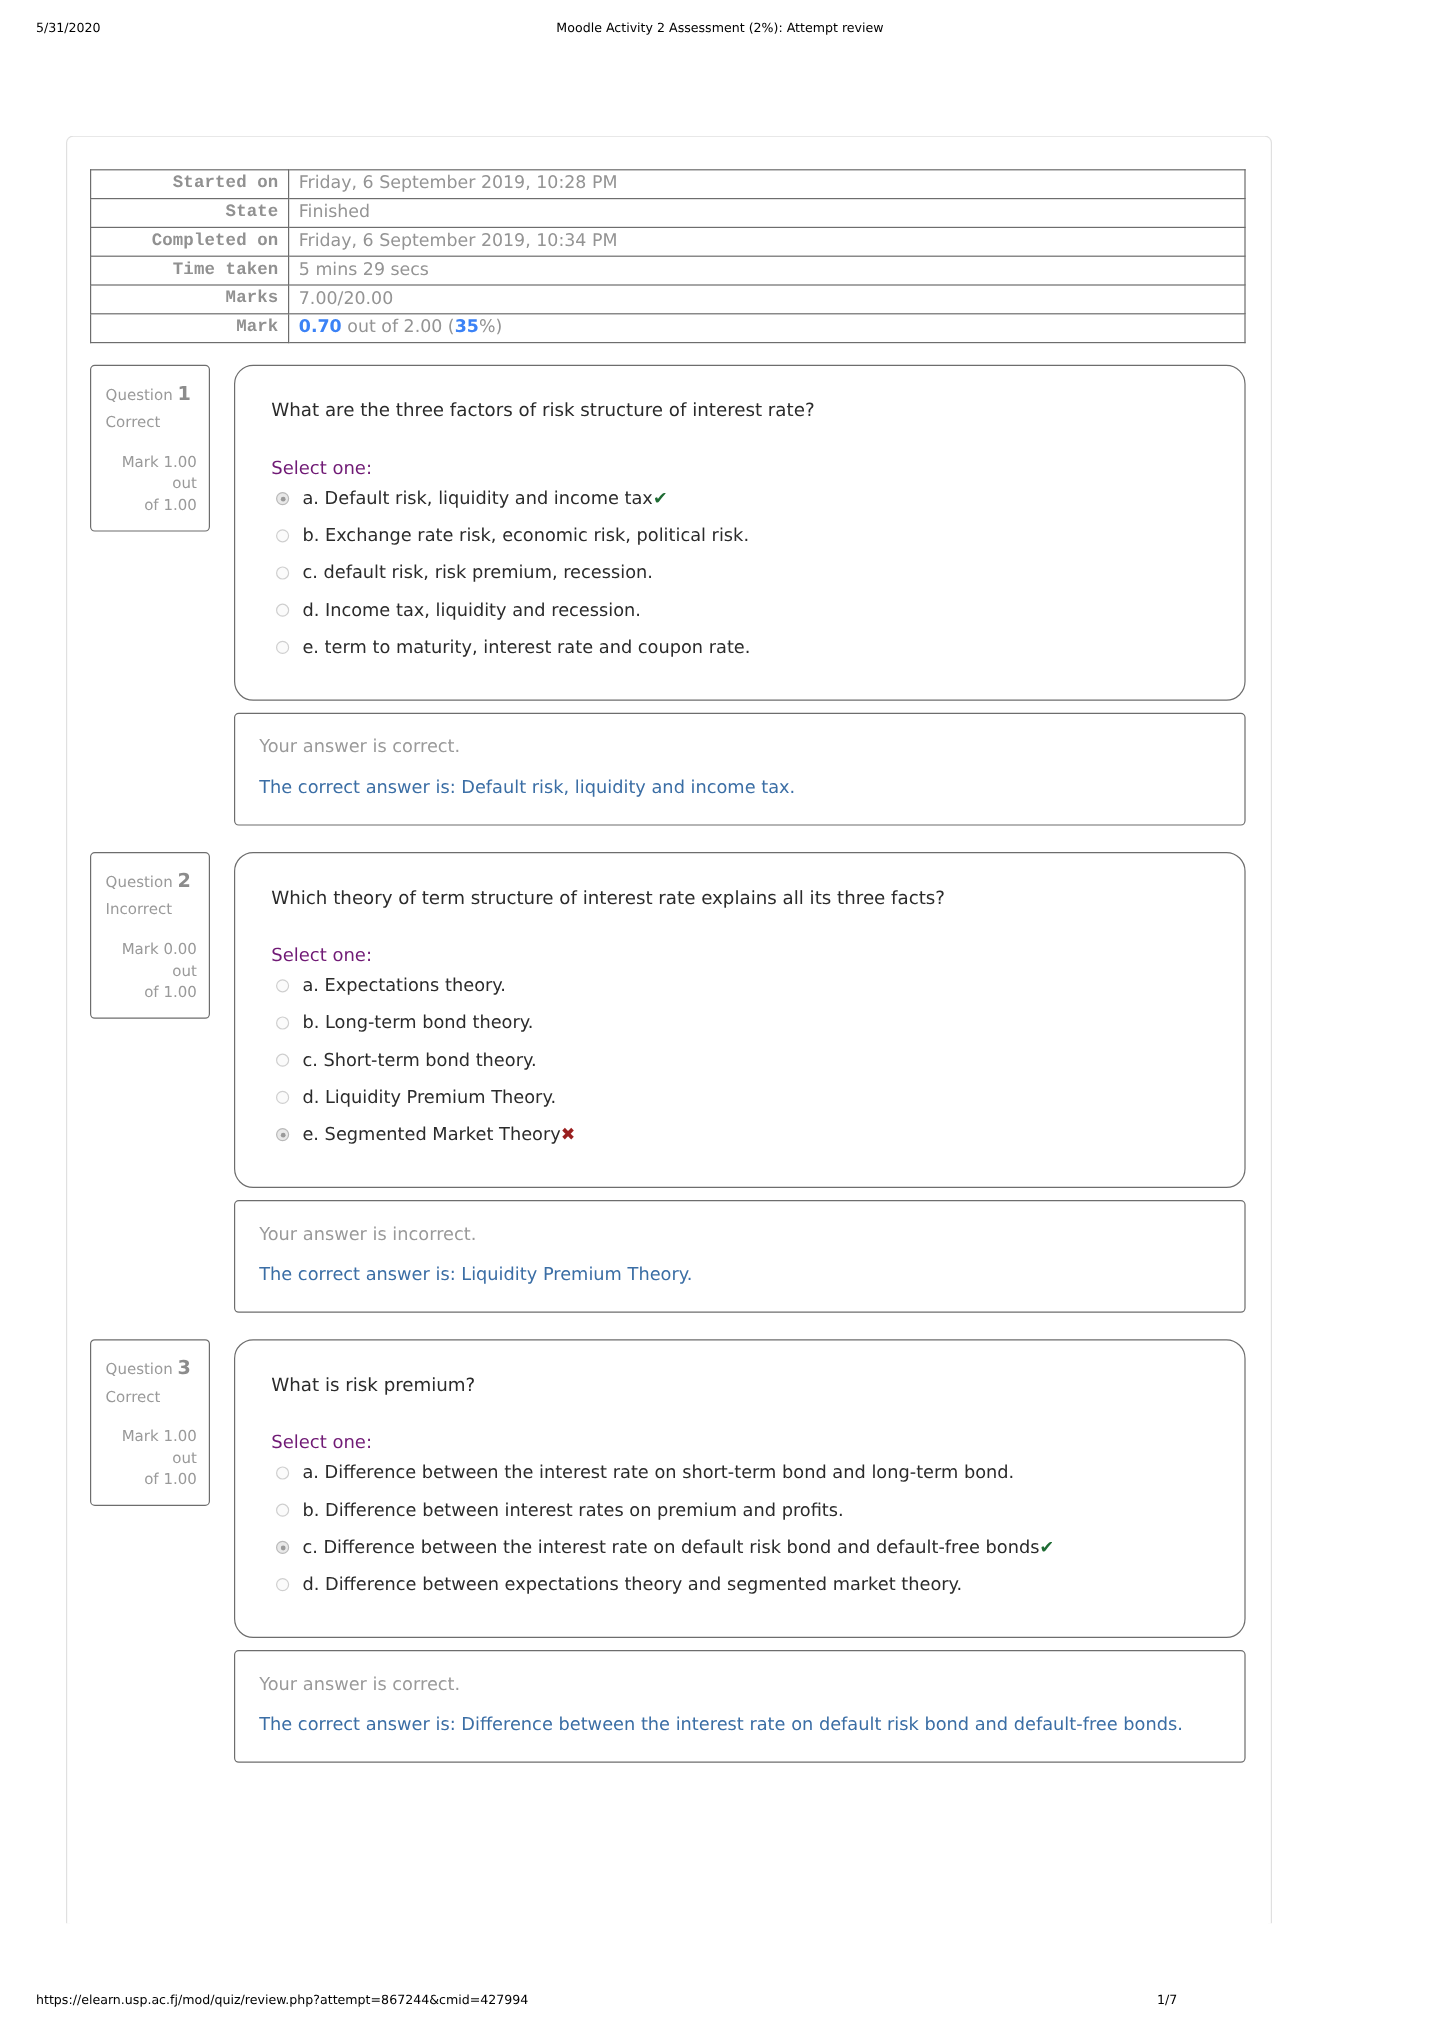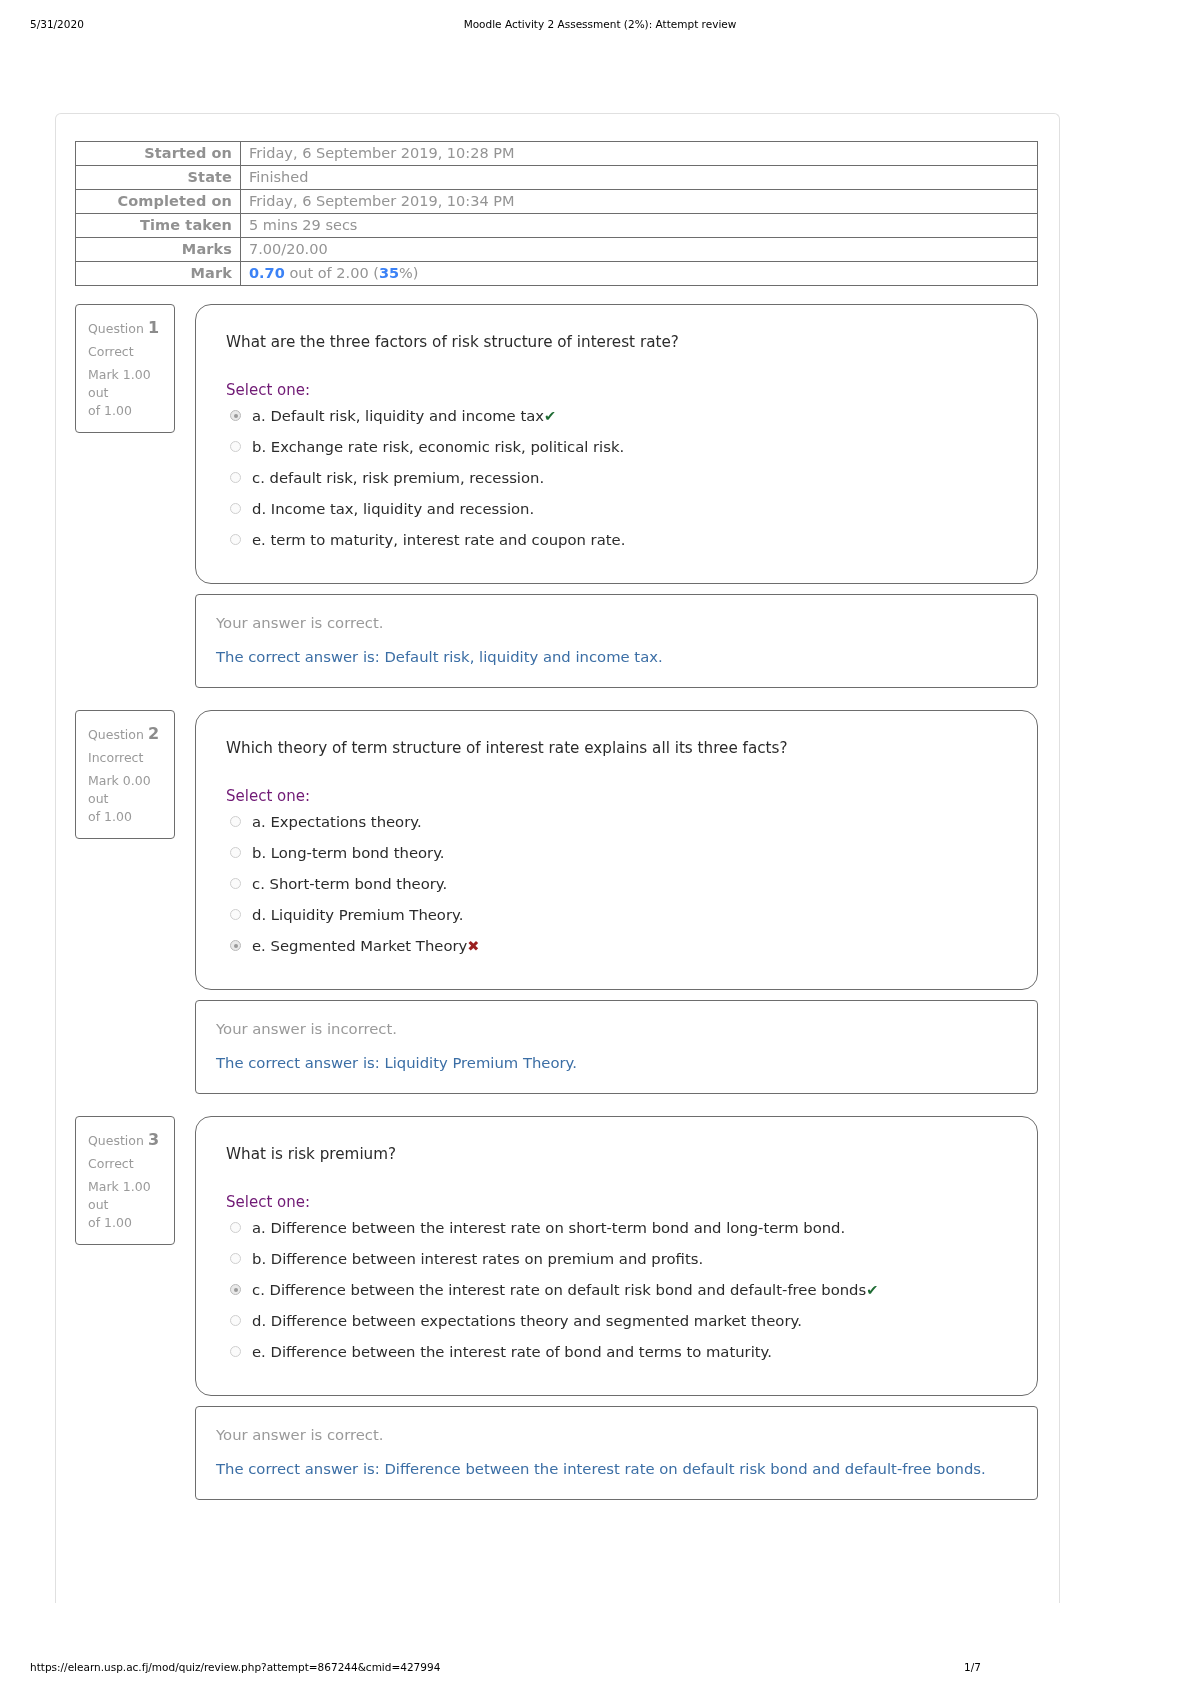--- a/index.html
+++ b/index.html
@@ -98,20 +98,21 @@
     font-size: 14.5px;
     vertical-align: middle;
     line-height: 19px;
   }
   table.summary td.k {
     width: 148px;
     text-align: right;
     font-weight: bold;
     color: #919191;
     letter-spacing: 0.1px;
+    font-family: Liberation Mono, monospace;
   }
   table.summary td.v {
     color: #949494;
     font-weight: normal;
   }
   table.summary td.v b {
     color: #3b82f6;
     font-weight: bold;
   }
 
@@ -137,21 +138,21 @@
   .q-info .qnum {
     font-size: 12.5px;
     white-space: nowrap;
   }
   .q-info .qnum b {
     font-size: 16px;
     font-weight: bold;
     color: #8c8c8c;
   }
   .q-info .qstate { white-space: nowrap; }
-  .q-info .qmark { line-height: 18px; margin-top: 3px; }
+  .q-info .qmark { line-height: 18px; margin-top: 13px; text-align: right; }
 
   .q-body {
     margin-left: 120px;
     border: 1px solid #6d6d6d;
     border-radius: 16px;
     box-sizing: border-box;
     padding: 26px 27px 22px 30px;
     background: #fff;
     min-height: 150px;
   }
@@ -337,21 +338,20 @@
         </div>
       </div>
       <div class="q-body">
         <p class="q-text">What is risk premium?</p>
         <p class="q-selectone">Select one:</p>
         <ul class="answers">
           <li><span class="radio"></span><span>a. Difference between the interest rate on short-term bond and long-term bond.</span></li>
           <li><span class="radio"></span><span>b. Difference between interest rates on premium and profits.</span></li>
           <li><span class="radio checked"></span><span>c. Difference between  the interest rate on default risk bond and default-free bonds</span><span class="mark-ico ok">✔</span></li>
           <li><span class="radio"></span><span>d. Difference between expectations theory and segmented market theory.</span></li>
-          <li><span class="radio"></span><span>e. Difference between the interest rate of bond and terms to maturity.</span></li>
         </ul>
       </div>
     </div>
     <div class="fb-box">
       <p class="fb-generic">Your answer is correct.</p>
       <p class="fb-right">The correct answer is: Difference between  the interest rate on default risk bond and default-free bonds.</p>
     </div>
 
   </div>
 </div>

